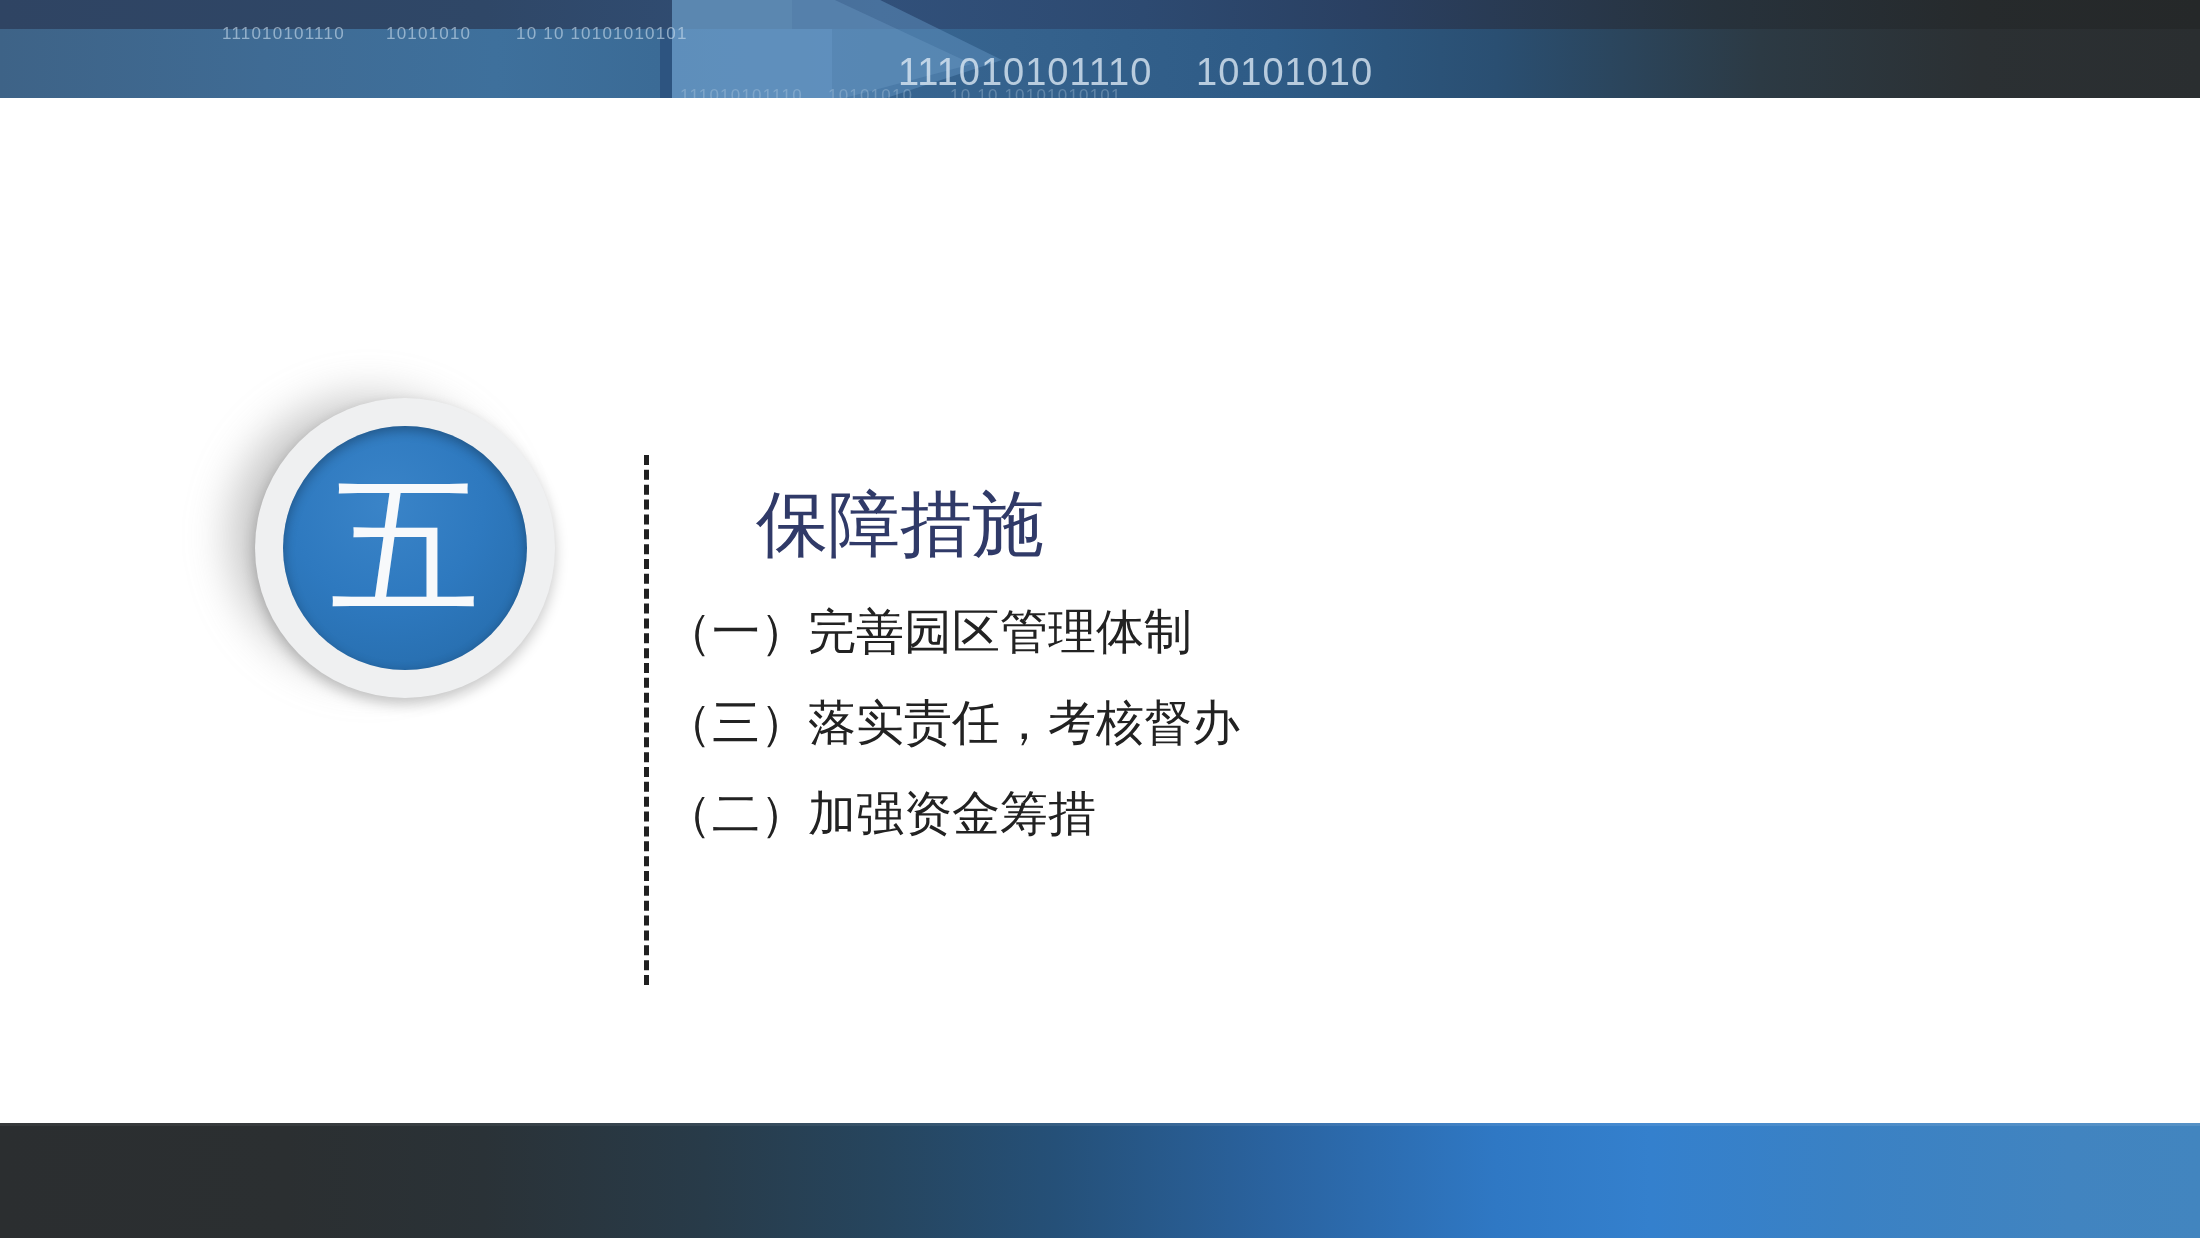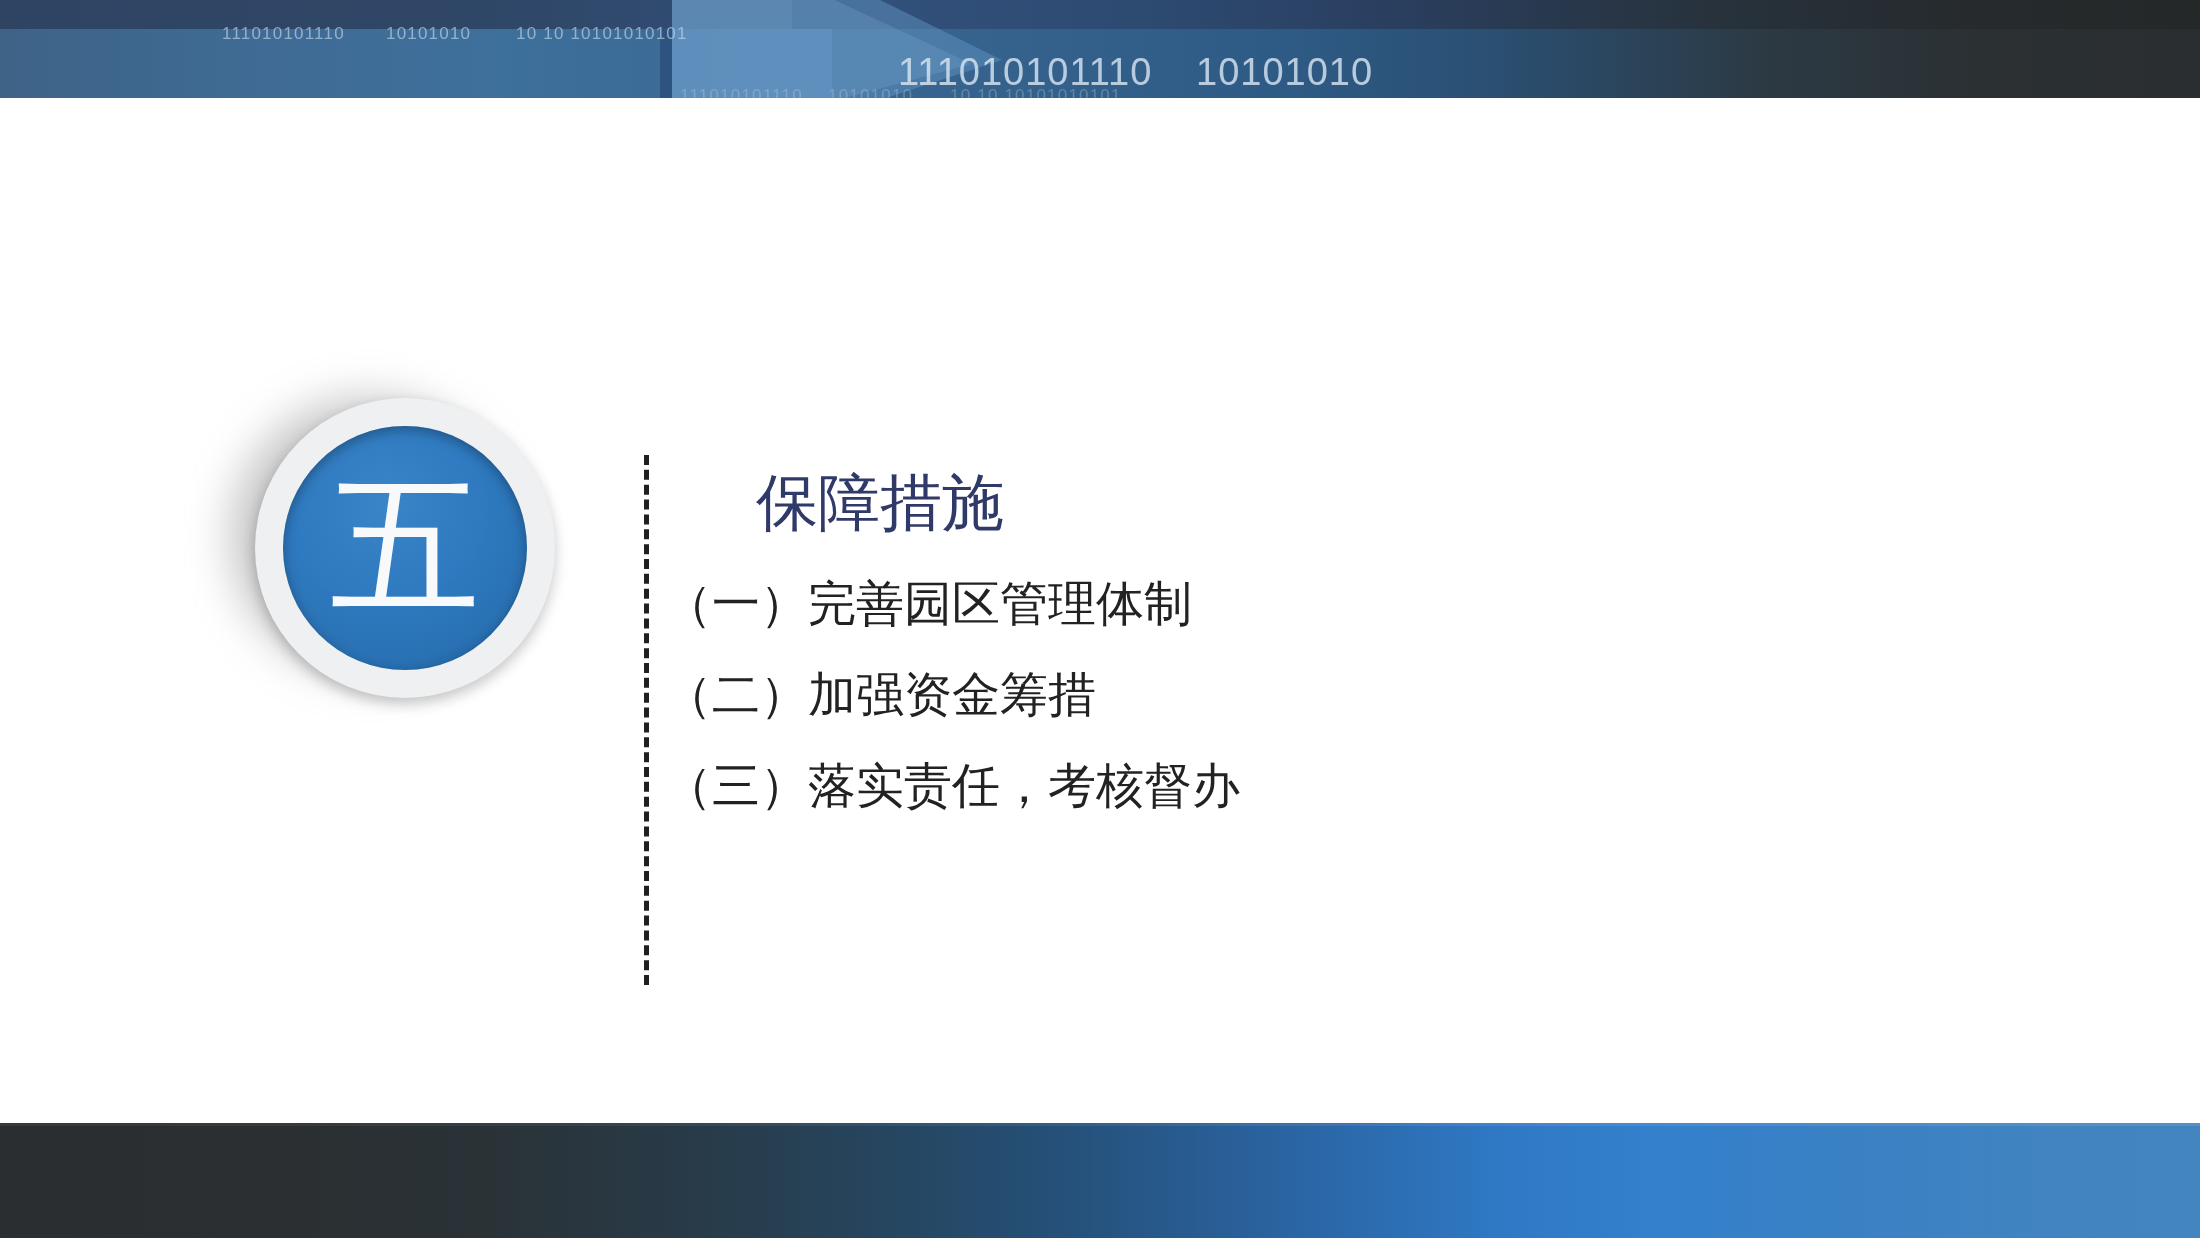--- a/index.html
+++ b/index.html
@@ -183,23 +183,23 @@
 
   
   .content {
     position: absolute;
     left: 664px;
     top: 470px;
     width: 1400px;
   }
   .section-title {
     color: #303a68;
-    font-size: 62px;
+    font-size: 72px;
     line-height: 1.05;
-    margin: 0 0 44px 92px;
+    margin: 17px 0 44px 92px;
     font-weight: 400;
     font-family: "DejaVu Sans", "Liberation Sans", sans-serif;
     white-space: nowrap;
   }
   .bullet-list {
     list-style: none;
     margin: 0;
     padding: 0;
   }
   .bullet-item {
@@ -284,22 +284,22 @@
       </div>
     </div>
   </div>
 
   <div class="dashed-line"></div>
 
   <div class="content">
     <h1 class="section-title">保障措施</h1>
     <ul class="bullet-list">
       <li class="bullet-item">（一）完善园区管理体制</li>
+      <li class="bullet-item">（三）落实责任，考核督办</li>
       <li class="bullet-item">（二）加强资金筹措</li>
-      <li class="bullet-item">（三）落实责任，考核督办</li>
     </ul>
   </div>
 
   <div class="footer">
     <div class="footer-topline"></div>
   </div>
 
 </div>
 
 </body></html>

